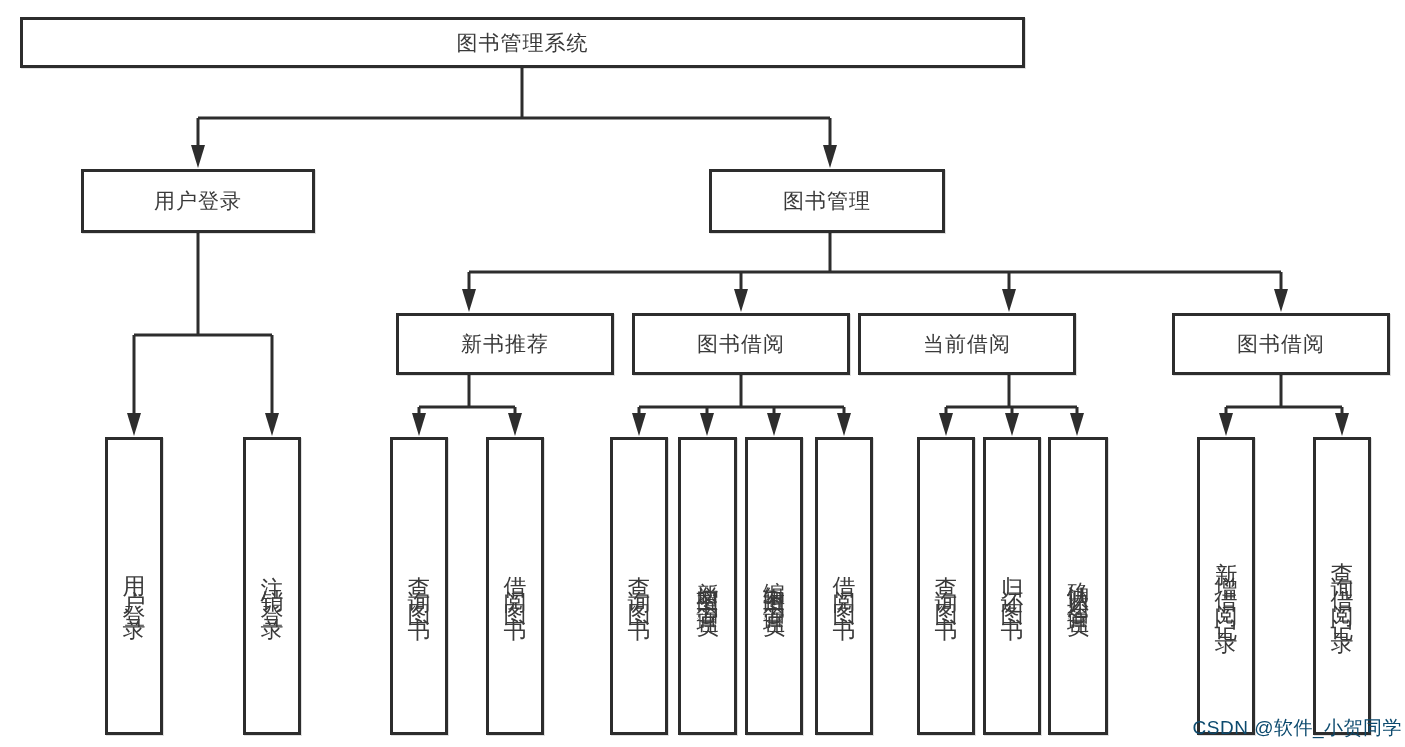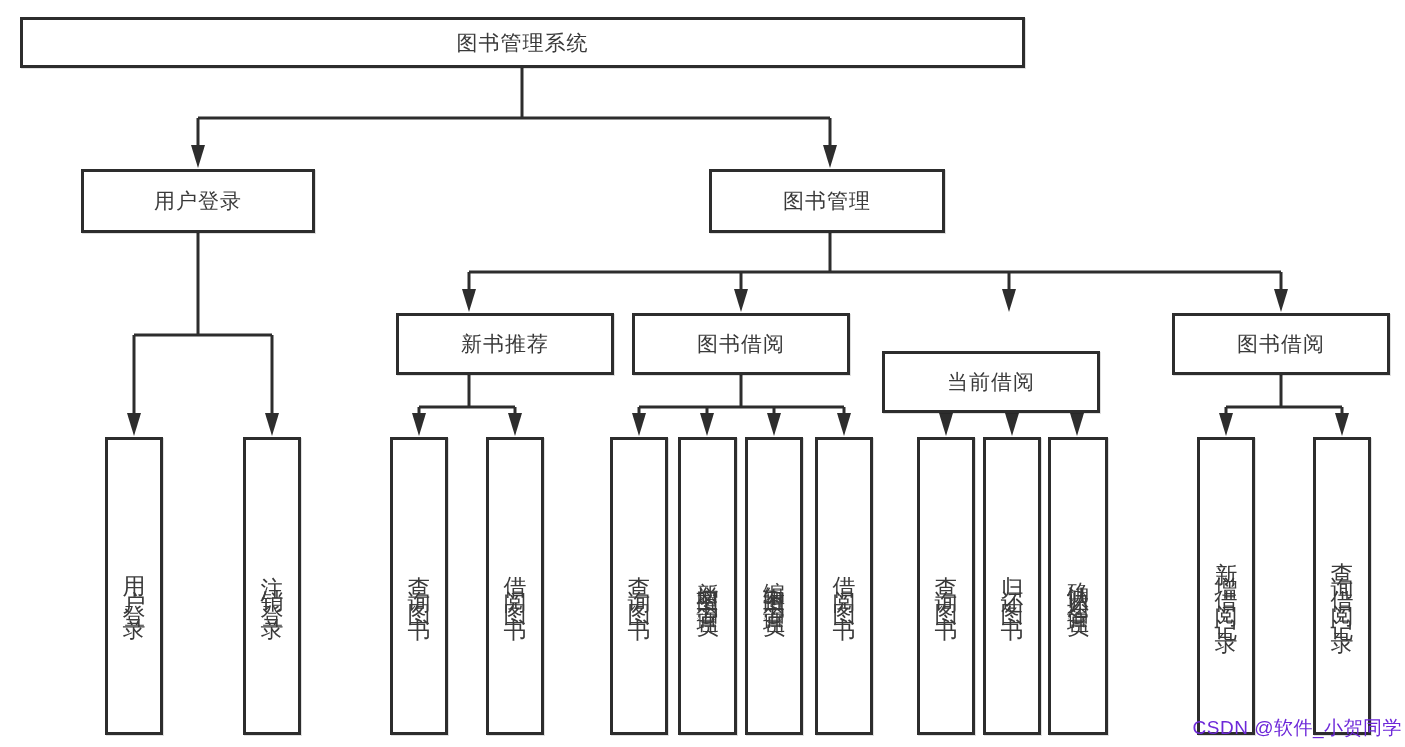--- a/index.html
+++ b/index.html
@@ -30,32 +30,32 @@
     letter-spacing:14px;
     white-space:nowrap;
     color:#3a3a3a;
   }
   .vnode .vlabel.tight{font-size:22px;letter-spacing:5px;}
   
   .root {left:20px;  top:17px;  width:1005px; height:51px;}
   .l2a  {left:81px;  top:169px; width:234px;  height:64px;}
   .l2b  {left:709px; top:169px; width:236px;  height:64px;}
   .l3   {top:313px;  height:62px; width:218px;}
-  .l3a{left:360px;margin-left:36px;} .l3b{left:632px;} .l3c{left:882px;margin-top:38px;} .l3d{left:1172px;}
+  .l3a{left:360px;margin-left:36px;} .l3b{left:632px;} .l3c{left:858px;} .l3d{left:1172px;}
   .leaf {top:437px;  height:298px; width:58px;}
   .lf1{left:105px;} .lf2{left:243px;}
   .lf3{left:390px;} .lf4{left:486px;}
   .lf5{left:610px;} .lf6{left:678px;width:59px;} .lf7{left:745px;} .lf8{left:815px;}
   .lf9{left:917px;} .lf10{left:983px;} .lf11{left:1048px;width:60px;}
   .lf12{left:1197px;} .lf13{left:1313px;}
   .watermark{
     position:absolute;
     right:3px;bottom:6px;
     font-size:19px;
-    color:#6d28d9;
+    color:#0c4a6e;
     letter-spacing:0.5px;
     z-index:3;
     white-space:nowrap;
   }
 </style>
 </head>
 <body>
 
 <div id="canvas">
 

